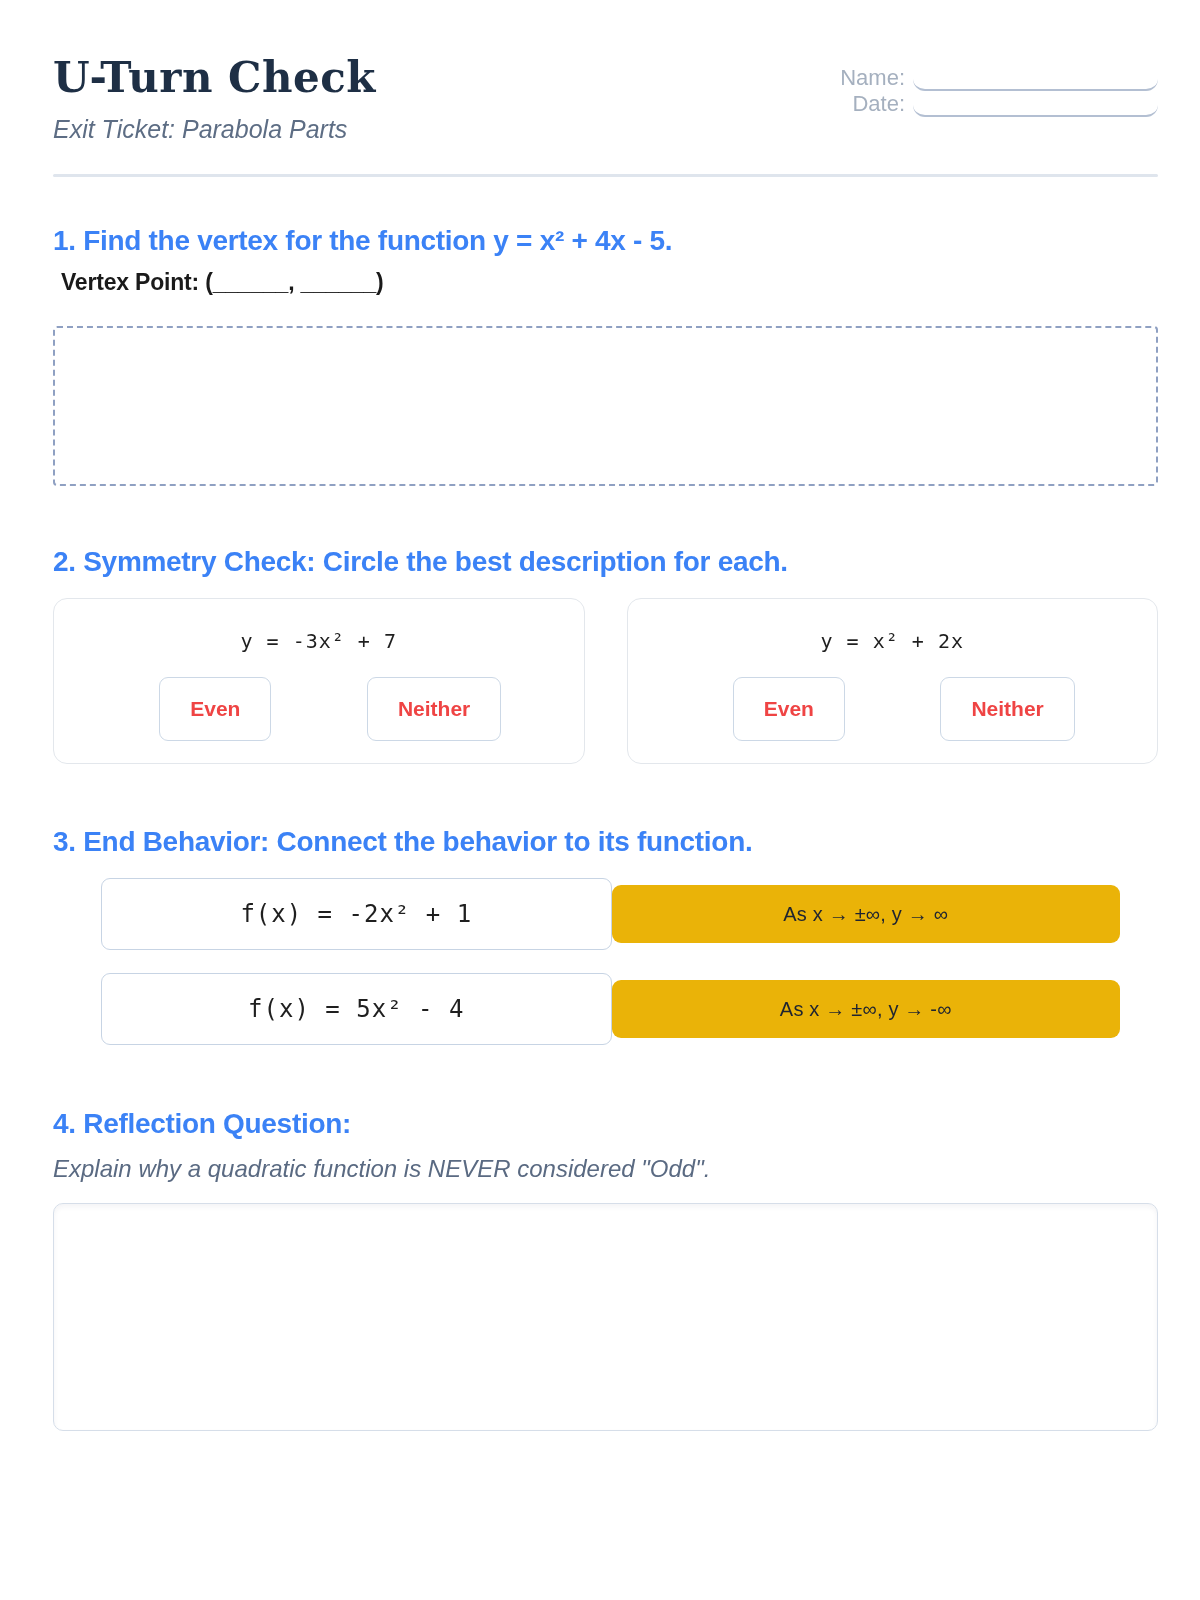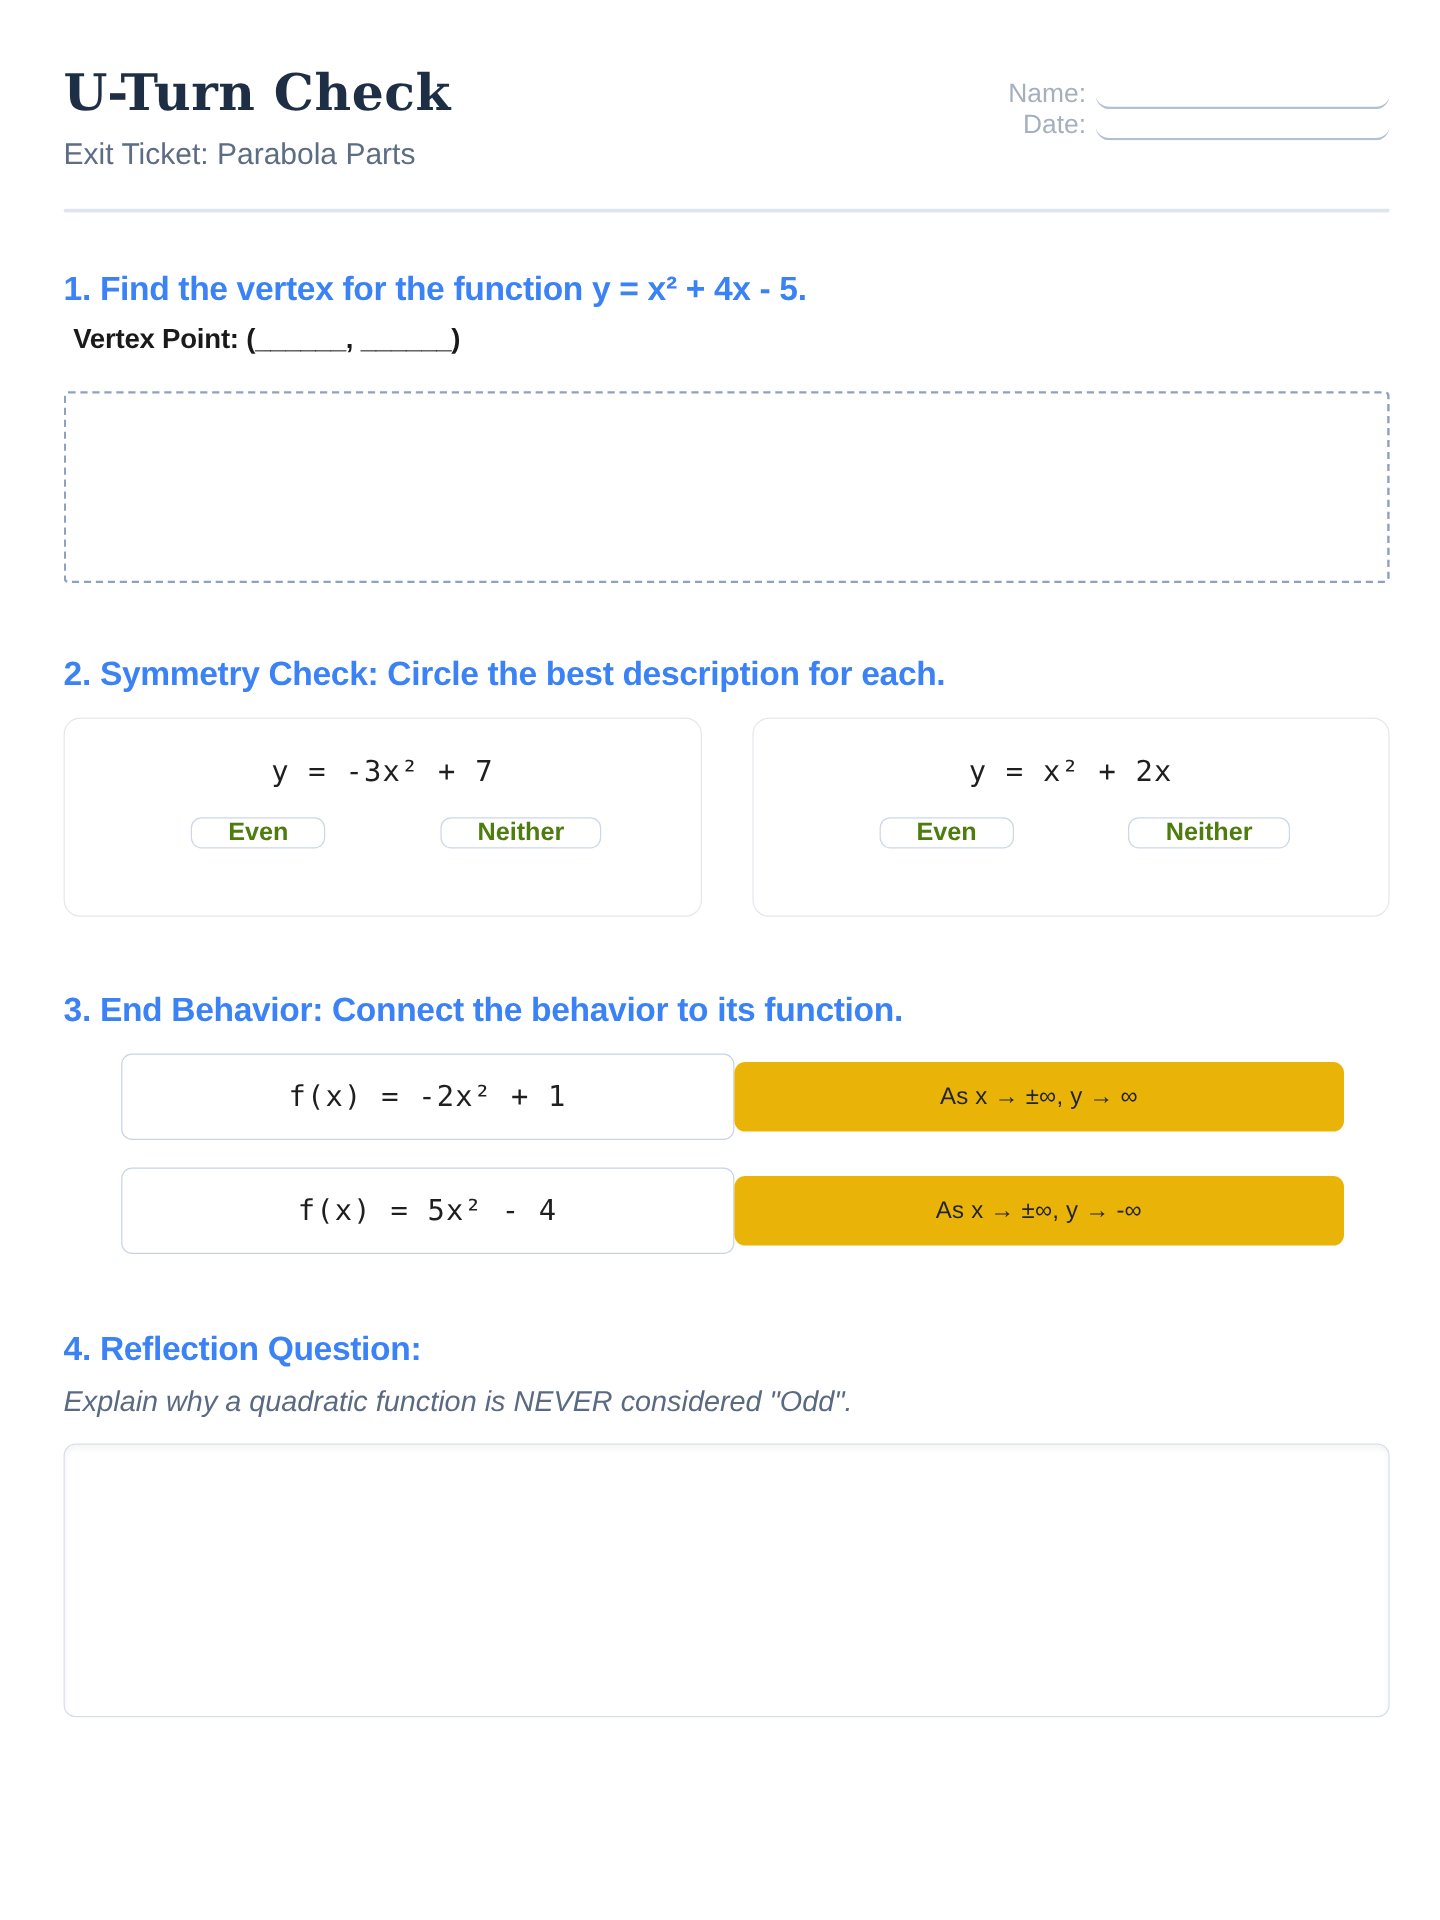--- a/index.html
+++ b/index.html
@@ -21,20 +21,21 @@
   .title {
     font-family: "DejaVu Serif", "Liberation Serif", serif;
     font-weight: 700;
     font-size: 42px;
     line-height: 1.1;
     color: #1e2f45;
     letter-spacing: 0.5px;
   }
   .subtitle {
     margin-top: 14px;
+    font-style: italic;
     font-size: 25px;
     color: #5d6d84;
   }
   .header-fields { margin-top: 10px; width: 330px; }
   .field-row { display: flex; justify-content: flex-end; align-items: flex-end; }
   .field-label { font-size: 22px; color: #a5b0bf; margin-right: 8px; white-space: nowrap; }
   .field-line {
     display: inline-block;
     width: 245px;
     height: 24px;
@@ -83,39 +84,39 @@
     flex: 1;
     height: 166px;
     border: 1.5px solid #e3e7ec;
     border-radius: 14px;
     background: #ffffff;
     padding-top: 30px;
   }
   .equation {
     text-align: center;
     font-family: "DejaVu Sans Mono", "Liberation Mono", monospace;
-    font-size: 24px;
+    font-size: 20px;
     color: #1f1f1f;
     letter-spacing: 1px;
   }
   .options {
     display: flex;
     justify-content: space-around;
     padding: 0 46px;
     margin-top: 24px;
   }
   .opt-btn {
     background: #ffffff;
     border: 1.5px solid #ccd8e6;
     border-radius: 9px;
     font-family: "Liberation Sans", sans-serif;
     font-size: 21px;
     font-weight: 700;
-    color: #4d7c0f;
-    padding: 0 30px;
+    color: #ef4444;
+    padding: 19px 30px;
     cursor: pointer;
     margin-left: 23px;
   }
 
   
   .match-rows { margin: 20px 38px 0 30px; display: flex; flex-direction: column; gap: 23px; }
   .match-row { display: flex; align-items: center; padding-left: 18px; }
   .function-box {
     flex: 1;
     height: 72px;

